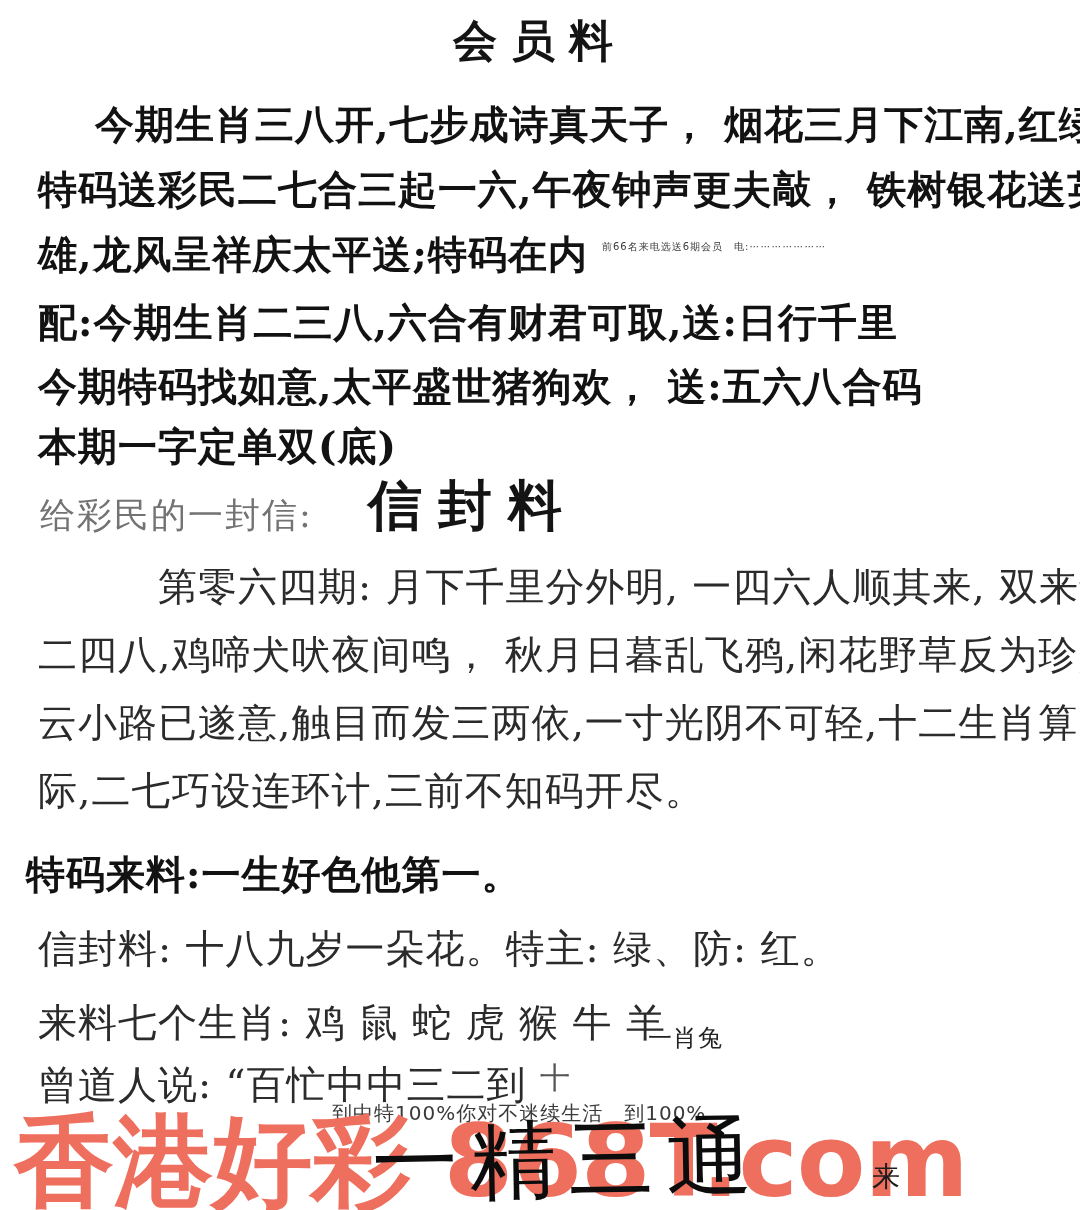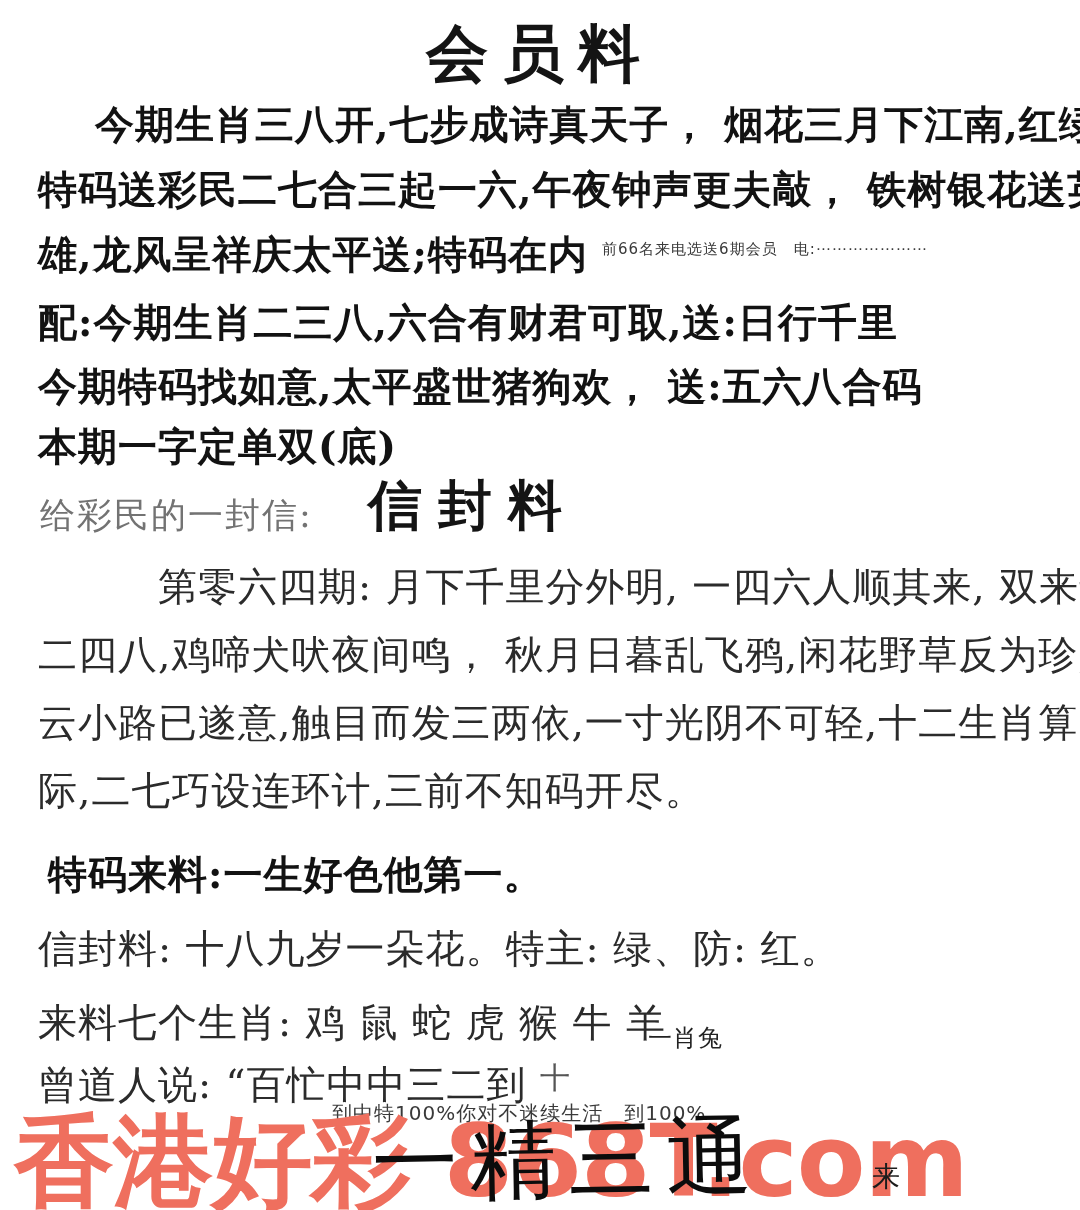--- a/index.html
+++ b/index.html
@@ -8,33 +8,33 @@
     width:1080px;height:1210px;
     background:#ffffff;
     overflow:hidden;
     font-family:"DejaVu Serif","Liberation Serif",serif;
     color:#141414;
   }
   .abs{position:absolute;white-space:nowrap;}
   .title{
     left:0;right:0;top:12px;
     text-align:center;
-    font-size:62px;font-weight:bold;
+    font-size:44px;font-weight:bold;
     letter-spacing:14px;
   }
   .body-line{
     font-size:39px;
     letter-spacing:1px;
   }
   .heavy{font-weight:bold;color:#121212;}
   .light{font-weight:normal;color:#2b2b2b;}
   .letter-intro{font-size:35px;font-weight:normal;color:#737373;letter-spacing:2px;}
   .letter-title{font-size:54px;font-weight:bold;letter-spacing:16px;}
   .fine-print{
-    font-size:15px;color:#3a3a3a;
+    font-size:10px;color:#3a3a3a;
     letter-spacing:1px;
     filter:blur(0.7px);
     font-family:"DejaVu Sans","Liberation Sans",sans-serif;
   }
   .small-note{font-size:24px;color:#222;letter-spacing:1px;}
   .faint-mark{font-size:30px;color:#555;}
   .watermark{
     font-family:"DejaVu Sans","Liberation Sans",sans-serif;
     font-weight:900;
     font-size:100px;
@@ -68,21 +68,21 @@
   <div class="abs body-line heavy" style="left:38px;top:420px;">本期一字定单双(底)</div>
 
   <div class="abs letter-intro" style="left:40px;top:492px;">给彩民的一封信:</div>
   <div class="abs letter-title" style="left:368px;top:470px;">信封料</div>
 
   <div class="abs body-line light" style="left:158px;top:560px;">第零六四期: 月下千里分外明, 一四六人顺其来, 双来还凑</div>
   <div class="abs body-line light" style="left:38px;top:628px;">二四八,鸡啼犬吠夜间鸣， 秋月日暮乱飞鸦,闲花野草反为珍,青</div>
   <div class="abs body-line light" style="left:38px;top:696px;">云小路已遂意,触目而发三两依,一寸光阴不可轻,十二生肖算实</div>
   <div class="abs body-line light" style="left:38px;top:764px;">际,二七巧设连环计,三前不知码开尽。</div>
 
-  <div class="abs body-line heavy" style="left:48px;top:848px;">特码来料:一生好色他第一。</div>
+  <div class="abs body-line heavy" style="left:26px;top:848px;">特码来料:一生好色他第一。</div>
   <div class="abs body-line light" style="left:38px;top:922px;">信封料: 十八九岁一朵花。特主: 绿、防: 红。</div>
 
   <div class="abs body-line light" style="left:38px;top:996px;">来料七个生肖: 鸡 鼠 蛇 虎 猴 牛 羊</div>
   <div class="abs small-note" style="left:648px;top:1022px;">一肖兔</div>
 
   <div class="abs body-line light" style="left:38px;top:1058px;">曾道人说: “百忙中中三二到</div>
   <div class="abs faint-mark" style="left:540px;top:1058px;">十</div>
 
   <div class="abs fine-print" style="left:332px;top:1100px;font-size:20px;text-align:right;">到中特100%你对不迷续生活　到100%</div>
 

